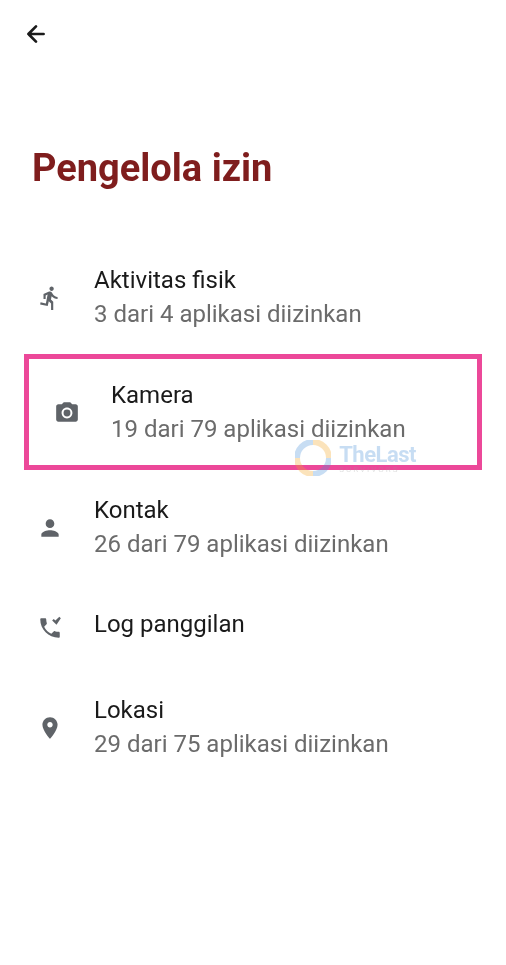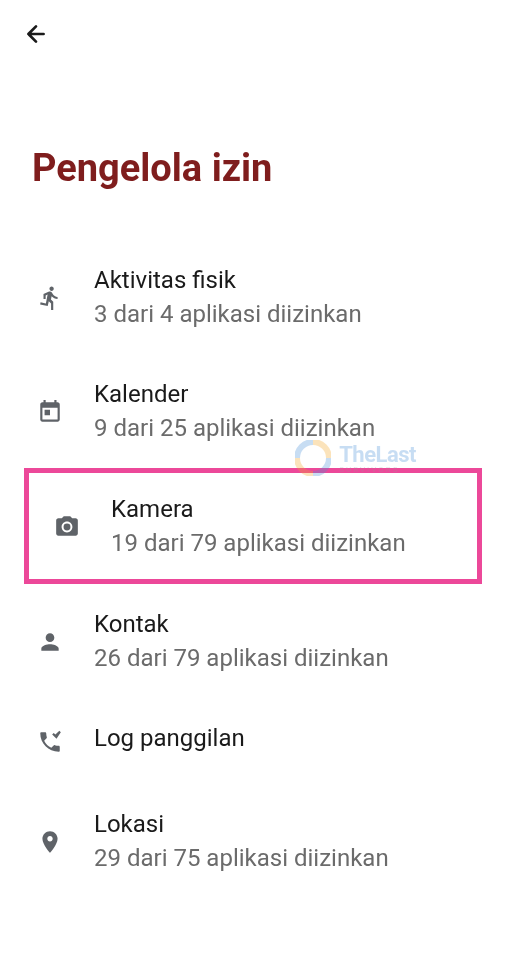--- a/index.html
+++ b/index.html
@@ -118,31 +118,20 @@
         <path d="M13.49 5.48c1.1 0 2-.9 2-2s-.9-2-2-2-2 .9-2 2 .9 2 2 2zm-3.6 13.9l1-4.4 2.1 2v6h2v-7.5l-2.1-2 .6-3c1.3 1.5 3.3 2.5 5.5 2.5v-2c-1.9 0-3.5-1-4.3-2.4l-1-1.6c-.4-.6-1-1-1.7-1-.3 0-.5.1-.8.1l-5.2 2.2v4.7h2v-3.4l1.8-.7-1.6 8.1-4.9-1-.4 2 7 1.4z"></path>
       </svg>
     </div>
     <div class="permission-text">
       <div class="permission-title">Aktivitas fisik</div>
       <div class="permission-subtitle">3 dari 4 aplikasi diizinkan</div>
     </div>
   </div>
 
 
-  <div class="permission-item">
-    <div class="permission-icon">
-      <svg width="26" height="26" viewBox="0 0 24 24" fill="#5f6368">
-        <path d="M19 3h-1V1h-2v2H8V1H6v2H5c-1.11 0-1.99.9-1.99 2L3 19c0 1.1.89 2 2 2h14c1.1 0 2-.9 2-2V5c0-1.1-.9-2-2-2zm0 16H5V8h14v11zM7 10h5v5H7z"></path>
-      </svg>
-    </div>
-    <div class="permission-text">
-      <div class="permission-title">Kalender</div>
-      <div class="permission-subtitle">9 dari 25 aplikasi diizinkan</div>
-    </div>
-  </div>
 
   <div class="permission-item highlighted">
     <div class="permission-icon">
       <svg width="26" height="26" viewBox="0 0 24 24" fill="#5f6368">
         <circle cx="12" cy="12" r="3.2"></circle>
         <path d="M9 2L7.17 4H4c-1.1 0-2 .9-2 2v12c0 1.1.9 2 2 2h16c1.1 0 2-.9 2-2V6c0-1.1-.9-2-2-2h-3.17L15 2H9zm3 15c-2.76 0-5-2.24-5-5s2.24-5 5-5 5 2.24 5 5-2.24 5-5 5z"></path>
       </svg>
     </div>
     <div class="permission-text">
       <div class="permission-title">Kamera</div>

